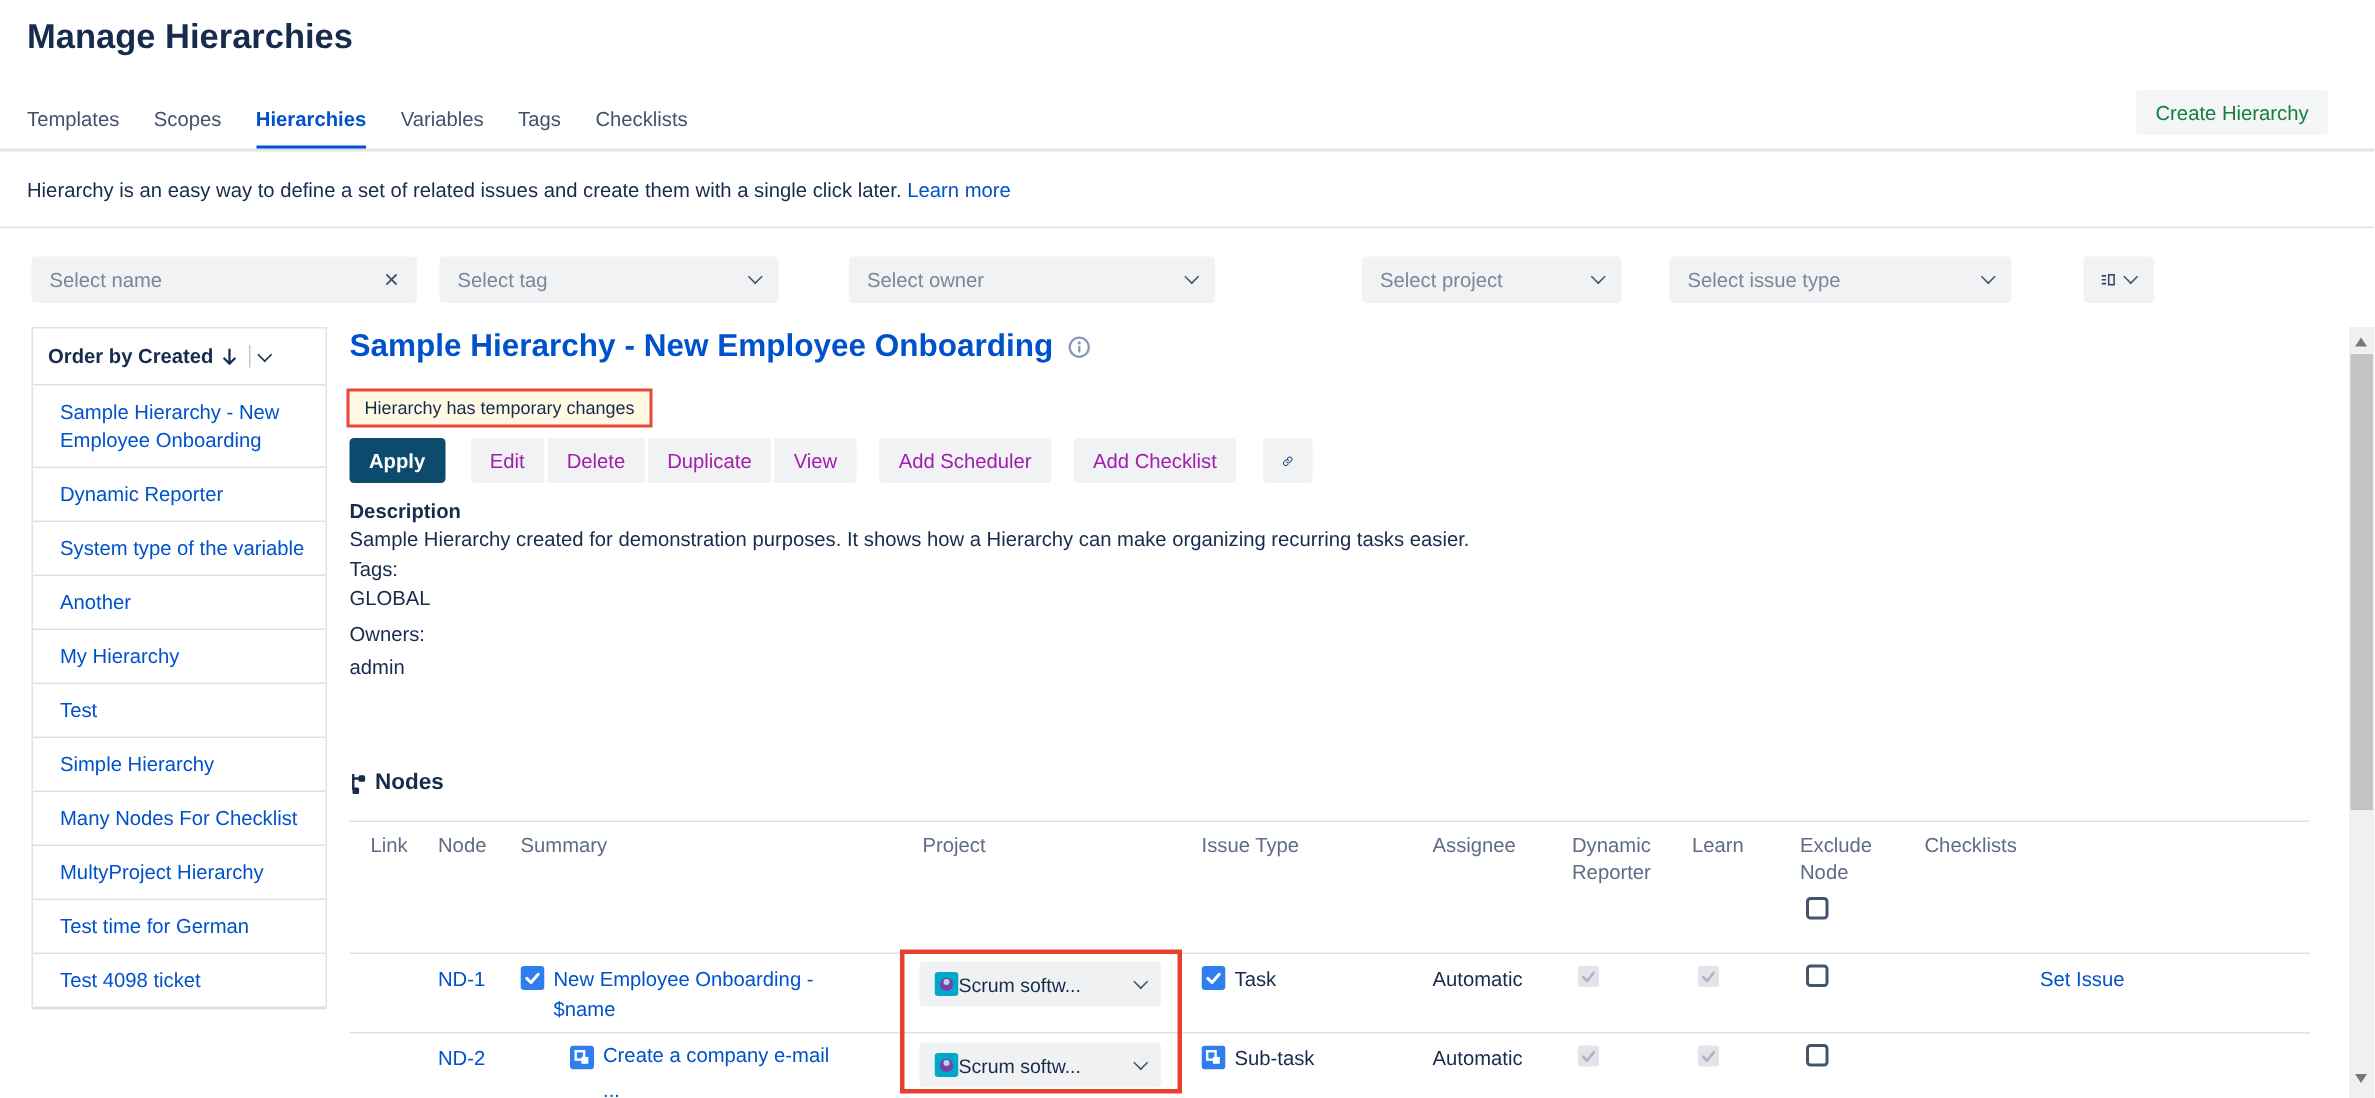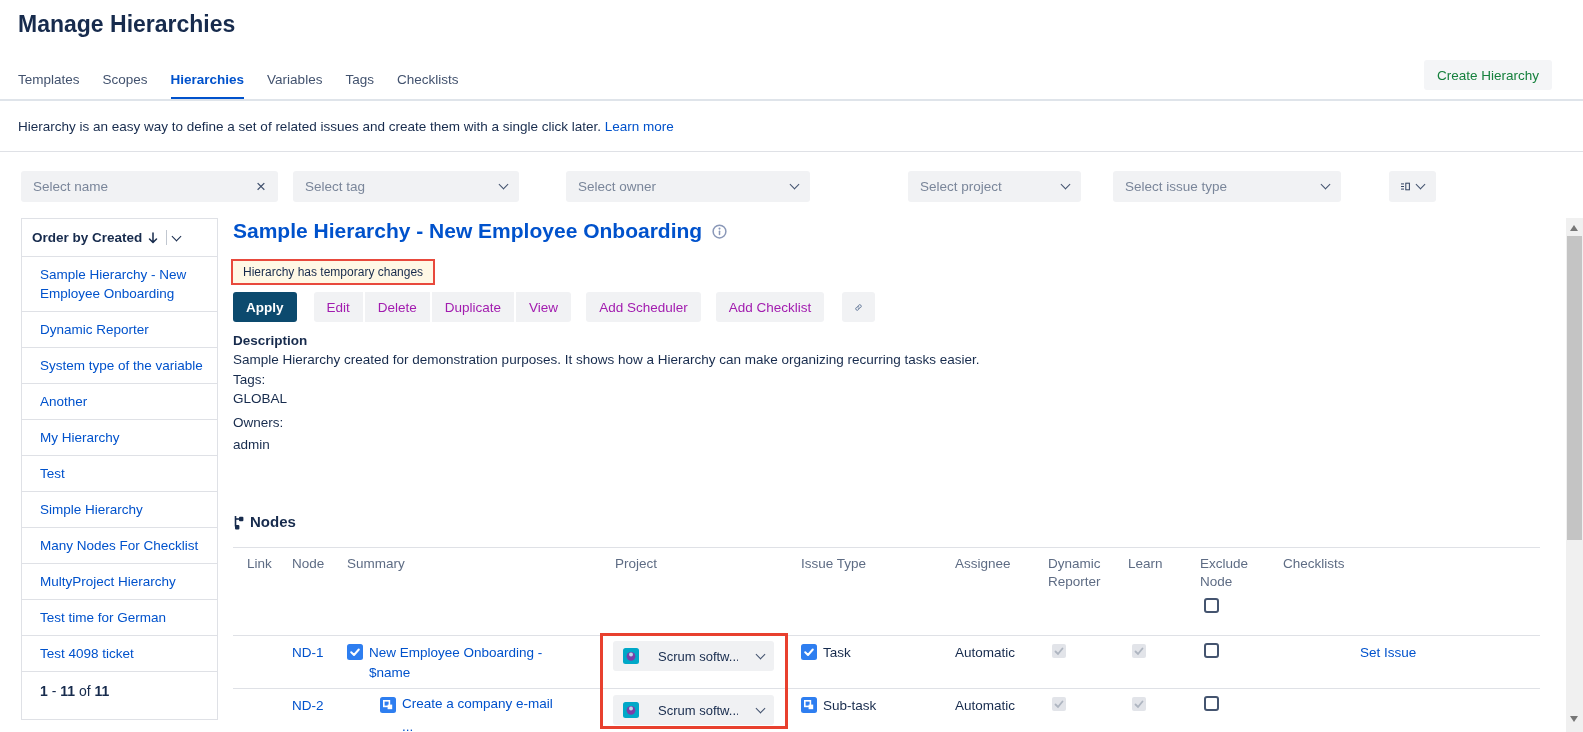--- a/index.html
+++ b/index.html
@@ -89,21 +89,21 @@
   .cell { font-size:13.5px; color:#172B4D; }
 
   .cb-on {
     width:14px; height:14px; border-radius:2px; background:#E2E4E9;
     display:inline-flex; align-items:center; justify-content:center;
   }
   .cb-off { width:15px; height:15px; background:#fff; border:2px solid #44546F; border-radius:3px; display:inline-block; }
 
   .proj-dd {
     width:161px; height:30px; background:#F0F1F3; border-radius:3px;
-    display:flex; align-items:center; gap:19px; padding:0 10px; cursor:pointer;
+    display:flex; align-items:center; gap:0; padding:0 10px; cursor:pointer;
   }
   .proj-dd .name { flex:1; font-size:13px; color:#172B4D; white-space:nowrap; overflow:hidden; }
 
   .red-rect { border:3px solid #E8402E; pointer-events:none; }
 
   
   .sb-track { left:1566px; top:218px; width:17px; height:514px; background:#F0F0F0; }
   .sb-thumb { left:1567px; top:236px; width:15px; height:304px; background:#C4C4C4; }
   .tri-up { left:1570px; top:225px; width:0; height:0; border-left:4.5px solid transparent; border-right:4.5px solid transparent; border-bottom:6px solid #777; }
   .tri-down { left:1570px; top:716px; width:0; height:0; border-left:4.5px solid transparent; border-right:4.5px solid transparent; border-top:6px solid #777; }
@@ -175,27 +175,20 @@
   <div class="side-item">Dynamic Reporter</div>
   <div class="side-item">System type of the variable</div>
   <div class="side-item">Another</div>
   <div class="side-item">My Hierarchy</div>
   <div class="side-item">Test</div>
   <div class="side-item">Simple Hierarchy</div>
   <div class="side-item">Many Nodes For Checklist</div>
   <div class="side-item">MultyProject Hierarchy</div>
   <div class="side-item">Test time for German</div>
   <div class="side-item">Test 4098 ticket</div>
-  <div class="pagination">
-    <b>1</b>
-    <span>-</span>
-    <b>11</b>
-    <span>of</span>
-    <b>11</b>
-  </div>
 </aside>
 
 <div class="abs detail-title">
   <h2>Sample Hierarchy - New Employee Onboarding</h2>
   <svg width="15" height="15" viewBox="0 0 16 16">
     <circle cx="8" cy="8" r="6.8" fill="none" stroke="#8A98B8" stroke-width="1.6"></circle>
     <circle cx="8" cy="4.9" r="1.1" fill="#8A98B8"></circle>
     <rect x="7.2" y="6.9" width="1.6" height="5" rx="0.8" fill="#8A98B8"></rect>
   </svg>
 </div>

